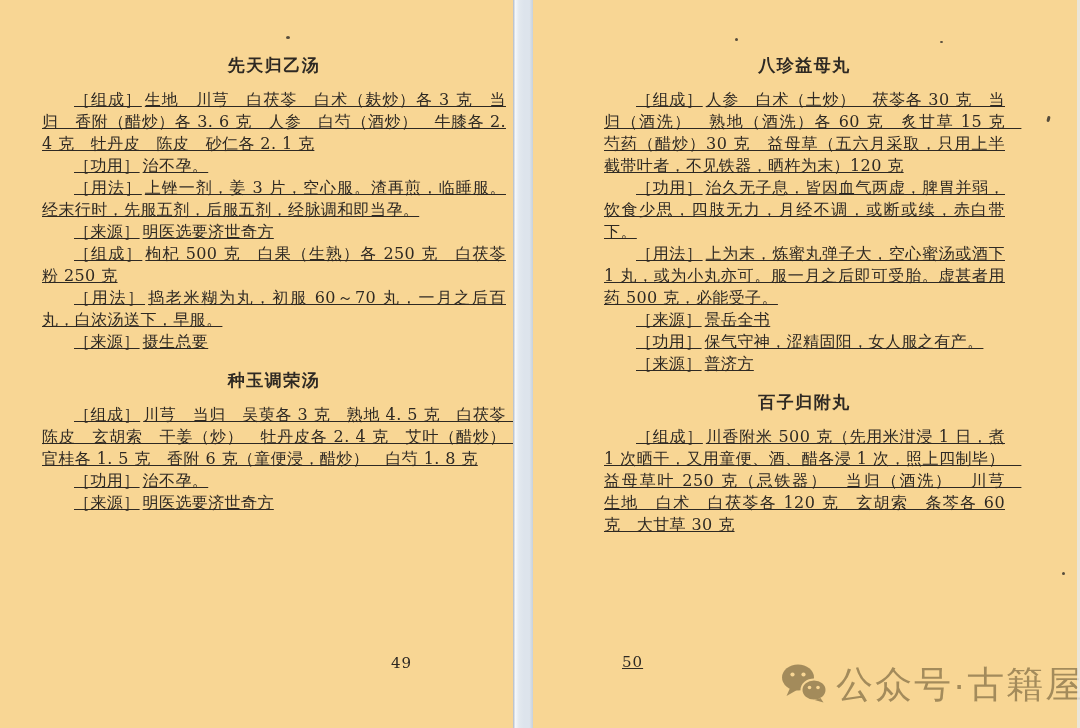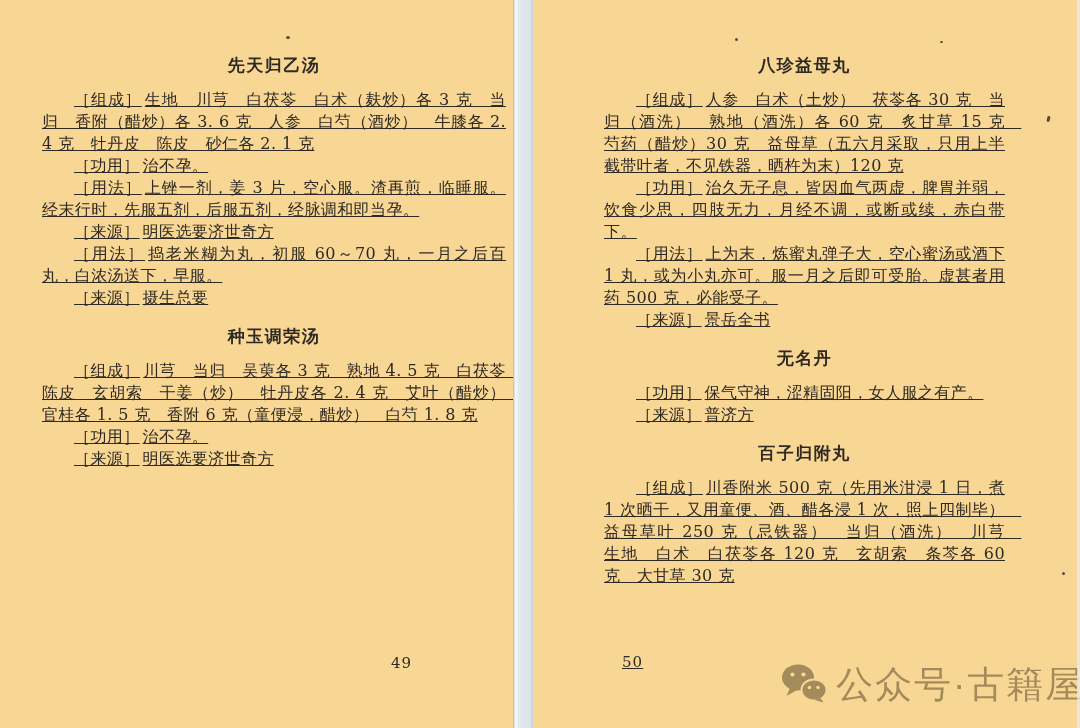--- a/index.html
+++ b/index.html
@@ -59,20 +59,21 @@
   <div class="page page-left">
     <section>
       <h2 class="formula-title">先天归乙汤</h2>
       <p class="field"><span class="field-label">［组成］</span><span>生地　川芎　白茯苓　白术（麸炒）各 3 克　当归　香附（醋炒）各 3. 6 克　人参　白芍（酒炒）　牛膝各 2. 4 克　牡丹皮　陈皮　砂仁各 2. 1 克</span></p>
       <p class="field"><span class="field-label">［功用］</span><span>治不孕。</span></p>
       <p class="field"><span class="field-label">［用法］</span><span>上锉一剂，姜 3 片，空心服。渣再煎，临睡服。经末行时，先服五剂，后服五剂，经脉调和即当孕。</span></p>
       <p class="field"><span class="field-label">［来源］</span><span>明医选要济世奇方</span></p>
     </section>
 
     <section>
+      <p class="field"><span class="field-label">［组成］</span><span>枸杞 500 克　白果（生熟）各 250 克　白茯苓粉 250 克</span></p>
       <p class="field"><span class="field-label">［用法］</span><span>捣老米糊为丸，初服 60～70 丸，一月之后百丸，白浓汤送下，早服。</span></p>
       <p class="field"><span class="field-label">［来源］</span><span>摄生总要</span></p>
     </section>
 
     <section>
       <h2 class="formula-title">种玉调荣汤</h2>
       <p class="field"><span class="field-label">［组成］</span><span>川芎　当归　吴萸各 3 克　熟地 4. 5 克　白茯苓　陈皮　玄胡索　干姜（炒）　牡丹皮各 2. 4 克　艾叶（醋炒）　官桂各 1. 5 克　香附 6 克（童便浸，醋炒）　白芍 1. 8 克</span></p>
       <p class="field"><span class="field-label">［功用］</span><span>治不孕。</span></p>
       <p class="field"><span class="field-label">［来源］</span><span>明医选要济世奇方</span></p>
     </section>
@@ -85,21 +86,20 @@
   <div class="page page-right">
     <section>
       <h2 class="formula-title">八珍益母丸</h2>
       <p class="field"><span class="field-label">［组成］</span><span>人参　白术（土炒）　茯苓各 30 克　当归（酒洗）　熟地（酒洗）各 60 克　炙甘草 15 克　芍药（醋炒）30 克　益母草（五六月采取，只用上半截带叶者，不见铁器，晒杵为末）120 克</span></p>
       <p class="field"><span class="field-label">［功用］</span><span>治久无子息，皆因血气两虚，脾胃并弱，饮食少思，四肢无力，月经不调，或断或续，赤白带下。</span></p>
       <p class="field"><span class="field-label">［用法］</span><span>上为末，炼蜜丸弹子大，空心蜜汤或酒下 1 丸，或为小丸亦可。服一月之后即可受胎。虚甚者用药 500 克，必能受子。</span></p>
       <p class="field"><span class="field-label">［来源］</span><span>景岳全书</span></p>
     </section>
 
     <section>
-      <h2 class="formula-title">无名丹</h2>
       <p class="field"><span class="field-label">［功用］</span><span>保气守神，涩精固阳，女人服之有产。</span></p>
       <p class="field"><span class="field-label">［来源］</span><span>普济方</span></p>
     </section>
 
     <section>
       <h2 class="formula-title">百子归附丸</h2>
       <p class="field"><span class="field-label">［组成］</span><span>川香附米 500 克（先用米泔浸 1 日，煮 1 次晒干，又用童便、酒、醋各浸 1 次，照上四制毕）　益母草叶 250 克（忌铁器）　当归（酒洗）　川芎　生地　白术　白茯苓各 120 克　玄胡索　条芩各 60 克　大甘草 30 克</span></p>
     </section>
 
     <div class="page-number pn-right">50</div>

